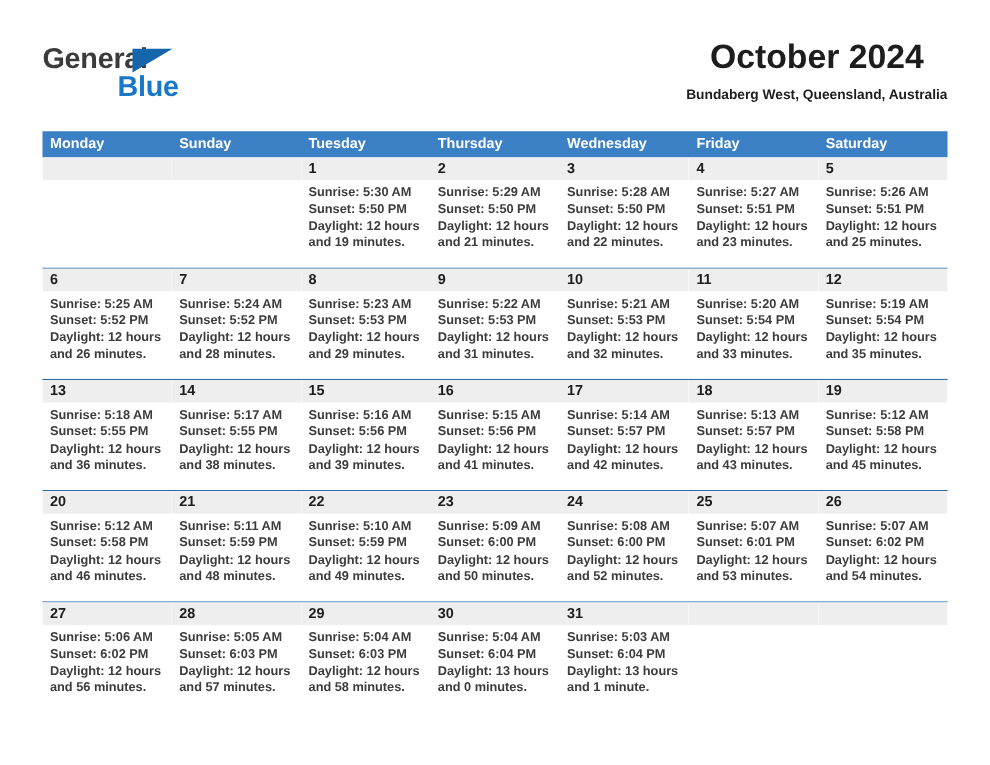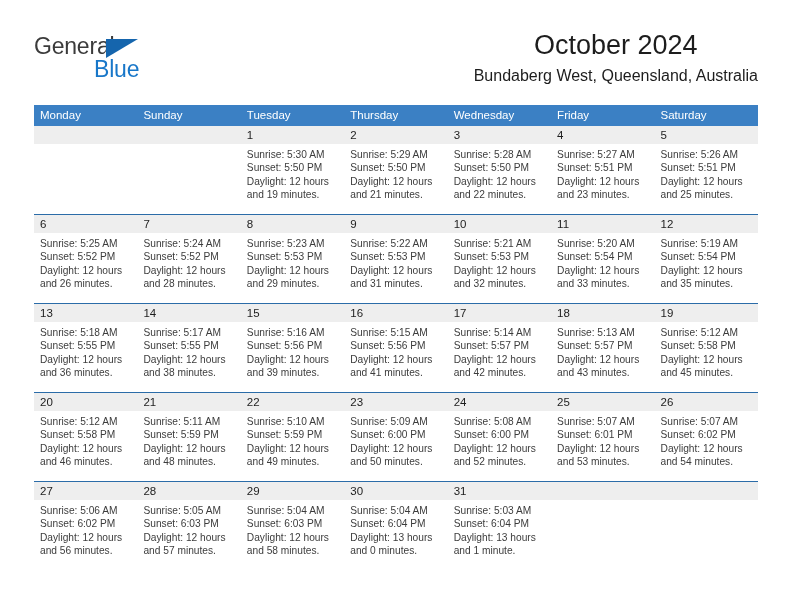--- a/index.html
+++ b/index.html
@@ -12,20 +12,21 @@
     background: #ffffff;
     font-family: "Liberation Sans", sans-serif;
     color: #000000;
     overflow: hidden;
   }
   .page {
     position: relative;
     width: 792px;
     height: 612px;
     box-sizing: border-box;
+    font-weight: bold;
   }
 
   
   .header {
     position: absolute;
     left: 34px;
     top: 28px;
     right: 34px;
     height: 70px;
   }
@@ -71,21 +72,21 @@
     text-align: center;
   }
   .cal-title {
     font-size: 27px;
     line-height: 34px;
     color: #1d1d1d;
     white-space: nowrap;
   }
   .cal-subtitle {
     margin-top: 5px;
-    font-size: 16px;
+    font-size: 11px;
     line-height: 18px;
     color: #1d1d1d;
     white-space: nowrap;
   }
 
   
   .calendar {
     position: absolute;
     left: 34px;
     top: 105px;

